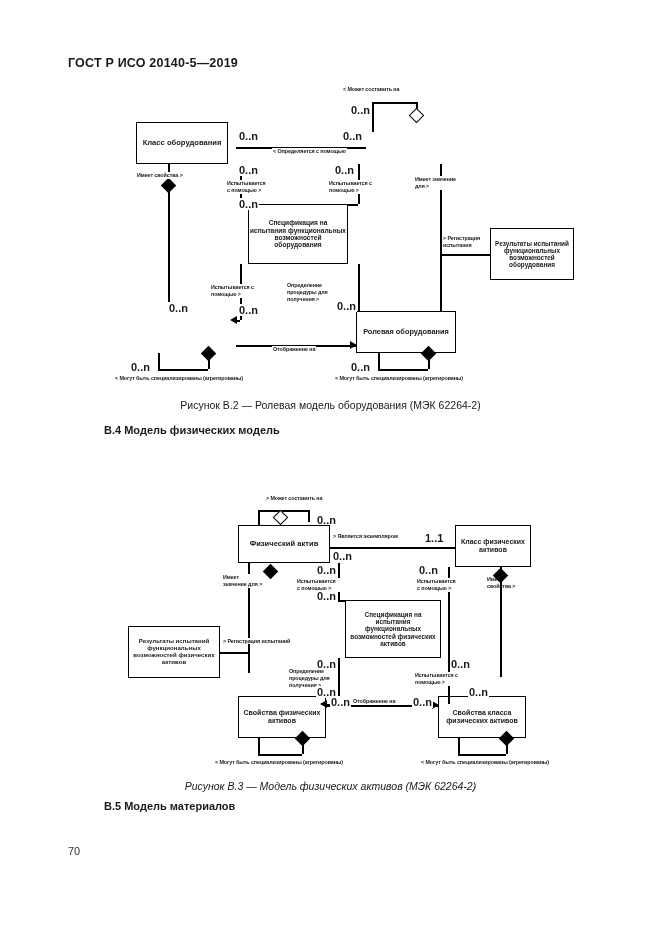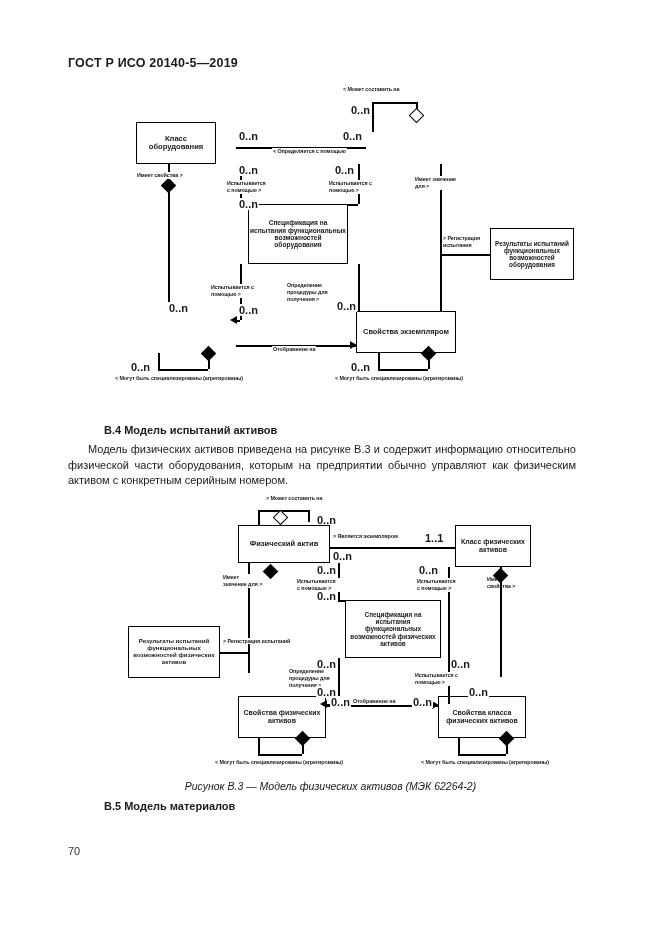--- a/index.html
+++ b/index.html
@@ -46,21 +46,21 @@
 
   <div class="diag" style="left:0;top:80px;width:661px;height:315px;">
 
     <div class="rel" style="left:342px;top:6px;">&lt; Может составить на</div>
     <div class="lnh ln" style="left:372px;top:22px;width:46px;"></div>
     <div class="lnv ln" style="left:372px;top:22px;height:30px;"></div>
     <div class="lnv ln" style="left:416px;top:22px;height:12px;"></div>
     <div class="dia-o" style="left:411px;top:30px;"></div>
     <div class="mult" style="left:350px;top:24px;">0..n</div>
 
-    <div class="box" style="left:136px;top:42px;width:80px;height:42px;font-size:7.6px;">
+    <div class="box" style="left:136px;top:42px;width:92px;height:42px;font-size:7.6px;">
       <span>Класс оборудования</span>
     </div>
 
 
     <div class="lnh ln" style="left:236px;top:67px;width:130px;"></div>
     <div class="mult" style="left:238px;top:50px;">0..n</div>
     <div class="mult" style="left:342px;top:50px;">0..n</div>
     <div class="rel" style="left:272px;top:68px;">&lt; Определяется с помощью</div>
 
     <div class="lnv ln" style="left:168px;top:84px;height:147px;"></div>
@@ -96,21 +96,21 @@
     <div class="box" style="left:490px;top:148px;width:84px;height:52px;font-size:6.4px;">
       <span>Результаты испытаний функциональных возможностей оборудования</span>
     </div>
     <div class="lnh ln" style="left:440px;top:174px;width:50px;"></div>
     <div class="rel2" style="left:442px;top:155px;width:44px;">
       <span>&gt; Регистрация испытания</span>
     </div>
 
 
     <div class="box" style="left:356px;top:231px;width:100px;height:42px;font-size:7.4px;">
-      <span>Свойства экземпляром</span>
+      <span>Ролевая оборудования</span>
     </div>
 
     <div class="lnv ln" style="left:240px;top:184px;height:56px;"></div>
     <div class="lnh ln" style="left:236px;top:240px;width:4px;"></div>
     <div class="arw arw-l" style="left:230px;top:236px;"></div>
     <div class="mult" style="left:168px;top:222px;">0..n</div>
     <div class="rel2" style="left:210px;top:204px;width:44px;">
       <span>Испытывается с помощью &gt;</span>
     </div>
     <div class="mult" style="left:238px;top:224px;">0..n</div>
@@ -136,25 +136,23 @@
     <div class="rel" style="left:114px;top:295px;">&lt; Могут быть специализированы (агрегированы)</div>
 
     <div class="lnv ln" style="left:378px;top:273px;height:16px;"></div>
     <div class="lnv ln" style="left:428px;top:273px;height:16px;"></div>
     <div class="lnh ln" style="left:378px;top:289px;width:50px;"></div>
     <div class="dia" style="left:423px;top:268px;"></div>
     <div class="mult" style="left:350px;top:281px;">0..n</div>
     <div class="rel" style="left:334px;top:295px;">&lt; Могут быть специализированы (агрегированы)</div>
   </div>
 
-
-  <div class="sec-h" style="left:104px;top:424px;">В.4  Модель испытаний активов</div>
-  <div class="para" style="left:68px;top:442px;width:508px;">
-    <span class="ind"></span><span>Модель физических активов приведена на рисунке В.3 и содержит информацию относительно физической части оборудования, которым на предприятии обычно управляют как физическим активом с конкретным серийным номером.</span>
-  </div>
+  <div class="cap" style="top:399px;left:0;">Рисунок В.2 — Ролевая модель оборудования (МЭК 62264-2)</div>
+
+  <div class="sec-h" style="left:104px;top:424px;">В.4  Модель физических модель</div>
 
   <div class="diag" style="left:0;top:492px;width:661px;height:280px;">
 
     <div class="rel" style="left:265px;top:3px;">&gt; Может составить на</div>
     <div class="lnh ln" style="left:258px;top:18px;width:52px;"></div>
     <div class="lnv ln" style="left:258px;top:18px;height:26px;"></div>
     <div class="lnv ln" style="left:308px;top:18px;height:12px;"></div>
     <div class="dia-o" style="left:275px;top:20px;"></div>
     <div class="mult" style="left:316px;top:22px;">0..n</div>
 

